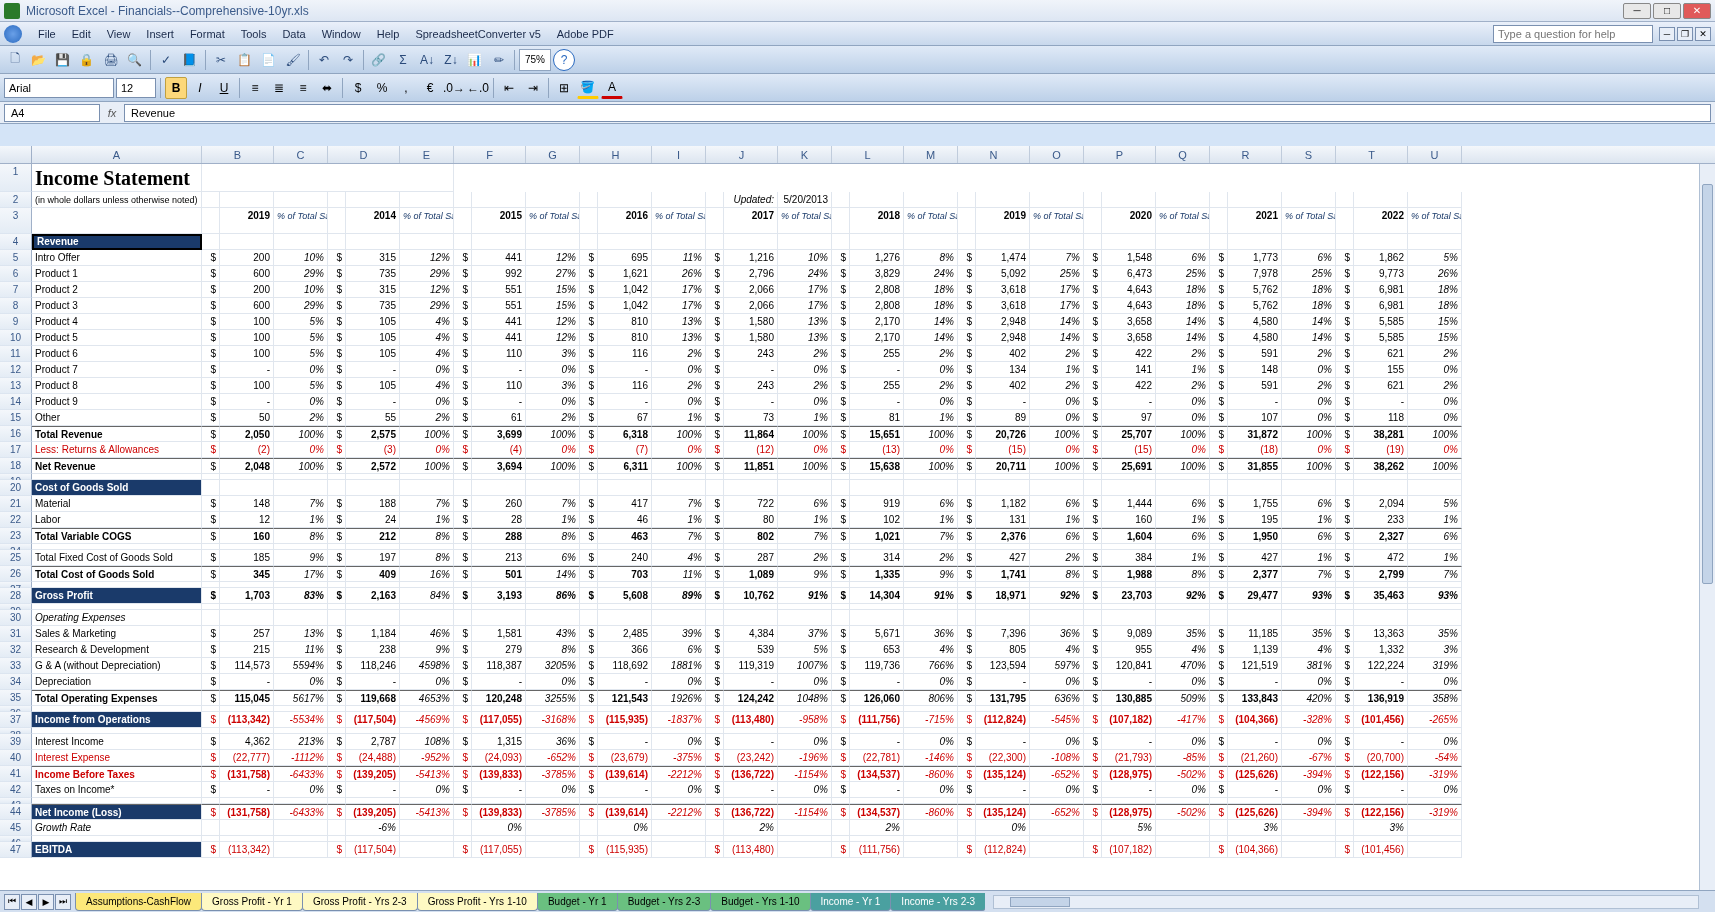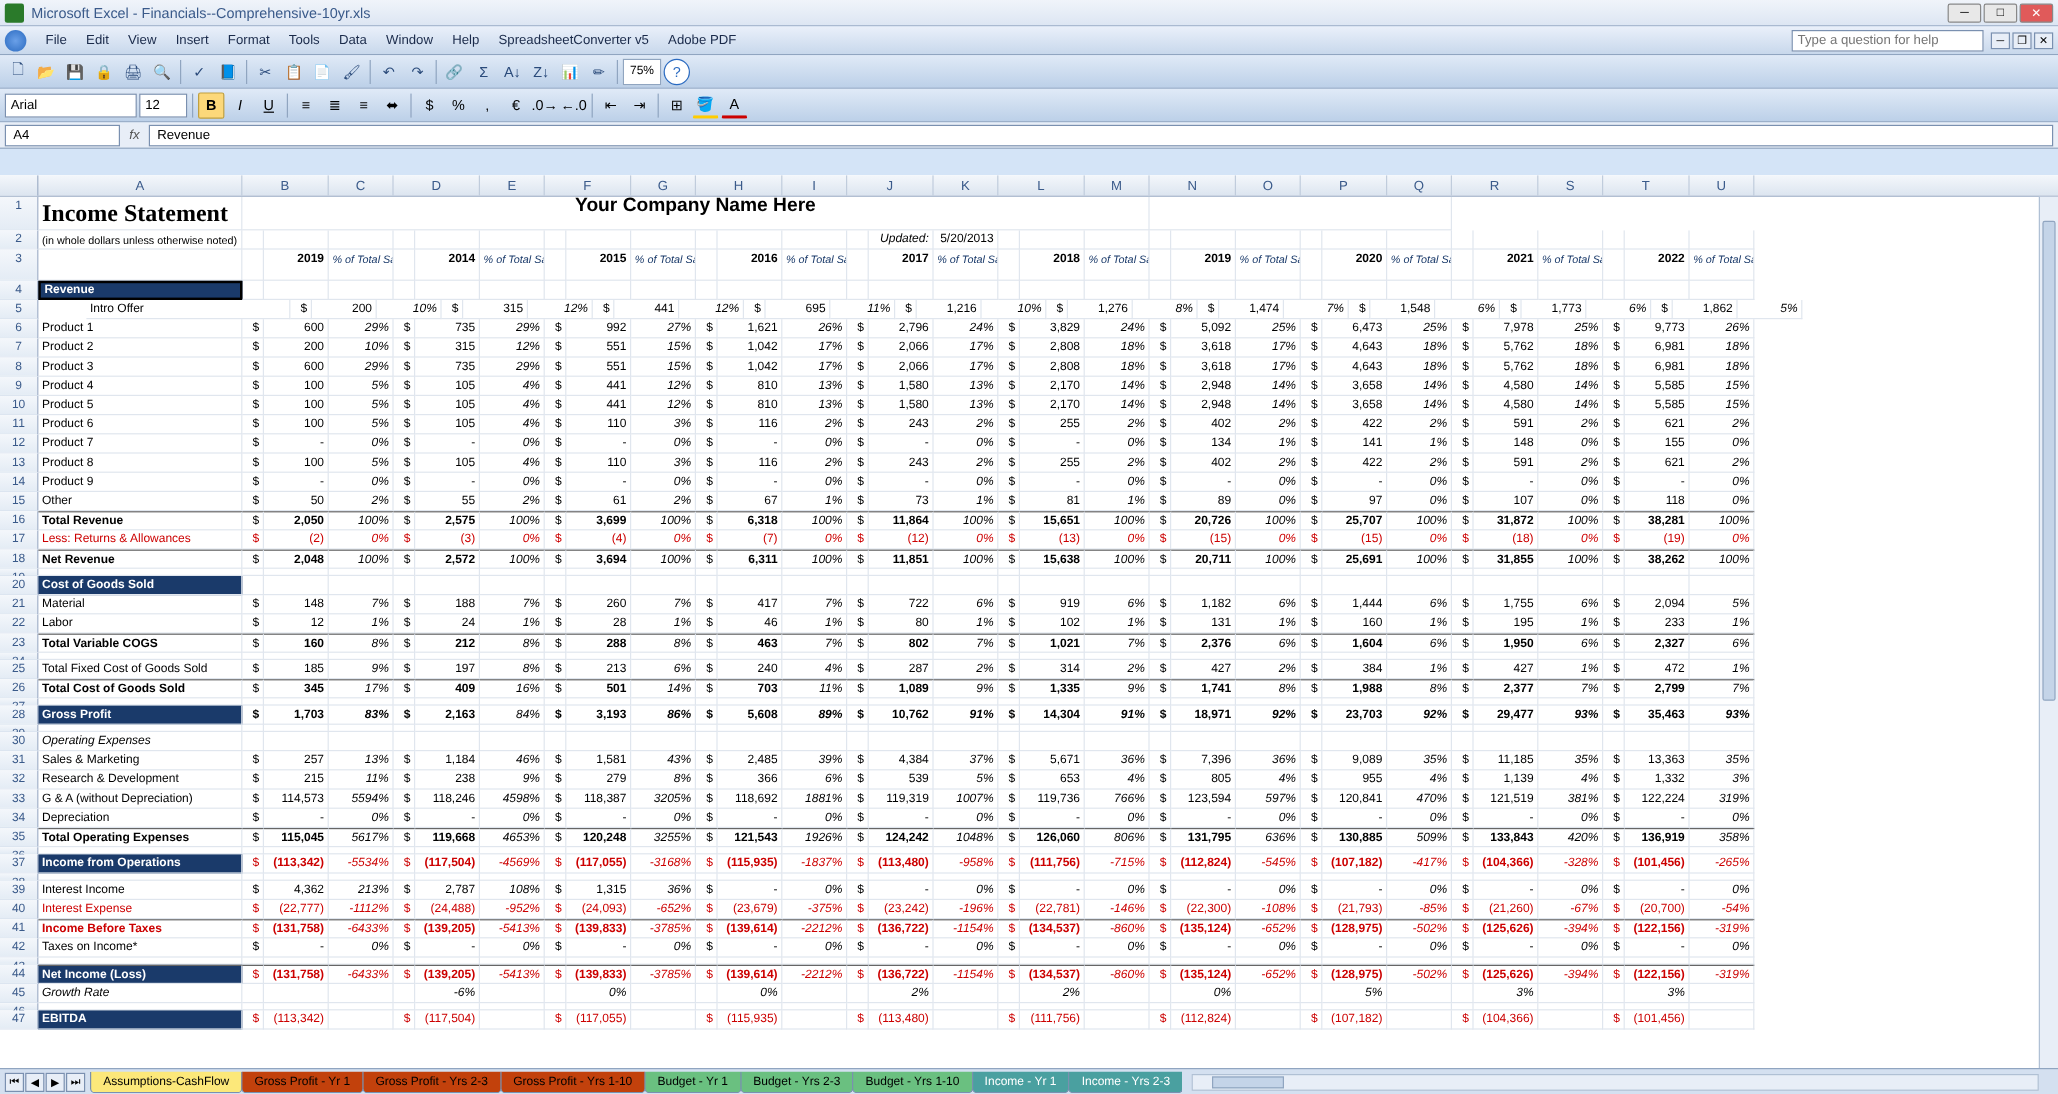--- a/index.html
+++ b/index.html
@@ -64,21 +64,21 @@
 .vscroll { position: absolute; right: 0; top: 18px; bottom: 0; width: 16px; background: #e8eef7; border-left: 1px solid #b0c0d4; }
 .vscroll .thumb { position: absolute; top: 20px; height: 400px; left: 2px; right: 2px; background: #c4d4e8; border: 1px solid #90a5c0; border-radius: 2px; }
 
 
 .tabbar { position: absolute; bottom: 0; left: 0; right: 0; height: 22px; background: #d4e0f0; display: flex; align-items: center; border-top: 1px solid #90a5c0; }
 .tab-nav { display: flex; gap: 1px; padding: 0 4px; }
 .tab-nav-btn { width: 16px; height: 16px; border: 1px solid #7a90b0; background: #e8eef7; font-size: 9px; display: flex; align-items: center; justify-content: center; cursor: pointer; }
 .tabs { display: flex; overflow: hidden; }
 .tab { height: 18px; padding: 1px 10px; border: 1px solid #7a90b0; border-top: none; border-radius: 0 0 4px 4px; margin-right: -1px; font-size: 10px; cursor: pointer; display: flex; align-items: center; }
 .tab.yellow { background: #fce87a; }
-.tab.white { background: #c2410c; }
+.tab.white { background: #fef9c3; }
 .tab.green { background: #6ac080; }
 .tab.teal { background: #4aa0a0; color: #fff; }
 .hscroll-area { flex: 1; display: flex; align-items: center; margin-left: 8px; }
 .hscroll { flex: 1; height: 14px; background: #e8eef7; border: 1px solid #b0c0d4; position: relative; margin-right: 16px; }
 .hscroll .hthumb { position: absolute; left: 16px; width: 60px; top: 1px; bottom: 1px; background: #c4d4e8; border: 1px solid #90a5c0; }
 
 .big-title { font-family: "Times New Roman", serif; font-size: 20px; font-weight: bold; }
 .sub-note { font-family: Arial; font-size: 9px; }
 .company-hdr { font-family: Arial; font-size: 16px; font-weight: bold; text-align: center; }
 </style>
@@ -204,21 +204,20 @@
         <div class="colhdr" style="width: 72px;">R</div>
         <div class="colhdr" style="width: 54px;">S</div>
         <div class="colhdr" style="width: 72px;">T</div>
         <div class="colhdr" style="width: 54px;">U</div>
       </div>
   </div>
   <div class="grid-body" id="grid-body">
       <div class="grid-row" style="height: 28px;">
         <div class="rowhdr">1</div>
         <div class="cell " style="width: 170px; height: 28px; line-height: 28px;"><span class="big-title">Income Statement</span></div>
-        <div class="cell c" style="width: 756px; height: 28px;"><span class="company-hdr">Your Company Name Here</span></div>
         <div class="cell " style="width: 252px; height: 28px;"></div>
       </div>
       <div class="grid-row">
         <div class="rowhdr">2</div>
         <div class="cell " style="width: 170px;"><span class="sub-note">(in whole dollars unless otherwise noted)</span></div>
         <div class="cell " style="width: 18px;"></div>
         <div class="cell " style="width: 54px;"></div>
         <div class="cell " style="width: 54px;"></div>
         <div class="cell " style="width: 18px;"></div>
         <div class="cell " style="width: 54px;"></div>
@@ -311,21 +310,21 @@
         <div class="cell " style="width: 54px;"></div>
         <div class="cell " style="width: 18px;"></div>
         <div class="cell " style="width: 54px;"></div>
         <div class="cell " style="width: 54px;"></div>
         <div class="cell " style="width: 18px;"></div>
         <div class="cell " style="width: 54px;"></div>
         <div class="cell " style="width: 54px;"></div>
       </div>
       <div class="grid-row">
         <div class="rowhdr">5</div>
-        <div class="cell " style="width: 170px; margin-left: 40px;">Intro Offer</div>
+        <div class="cell " style="width: 170px;">Intro Offer</div>
         <div class="cell r " style="width: 18px;">$</div>
         <div class="cell r " style="width: 54px;">200</div>
         <div class="cell r i " style="width: 54px;">10%</div>
         <div class="cell r " style="width: 18px;">$</div>
         <div class="cell r " style="width: 54px;">315</div>
         <div class="cell r i " style="width: 54px;">12%</div>
         <div class="cell r " style="width: 18px;">$</div>
         <div class="cell r " style="width: 54px;">441</div>
         <div class="cell r i " style="width: 54px;">12%</div>
         <div class="cell r " style="width: 18px;">$</div>

